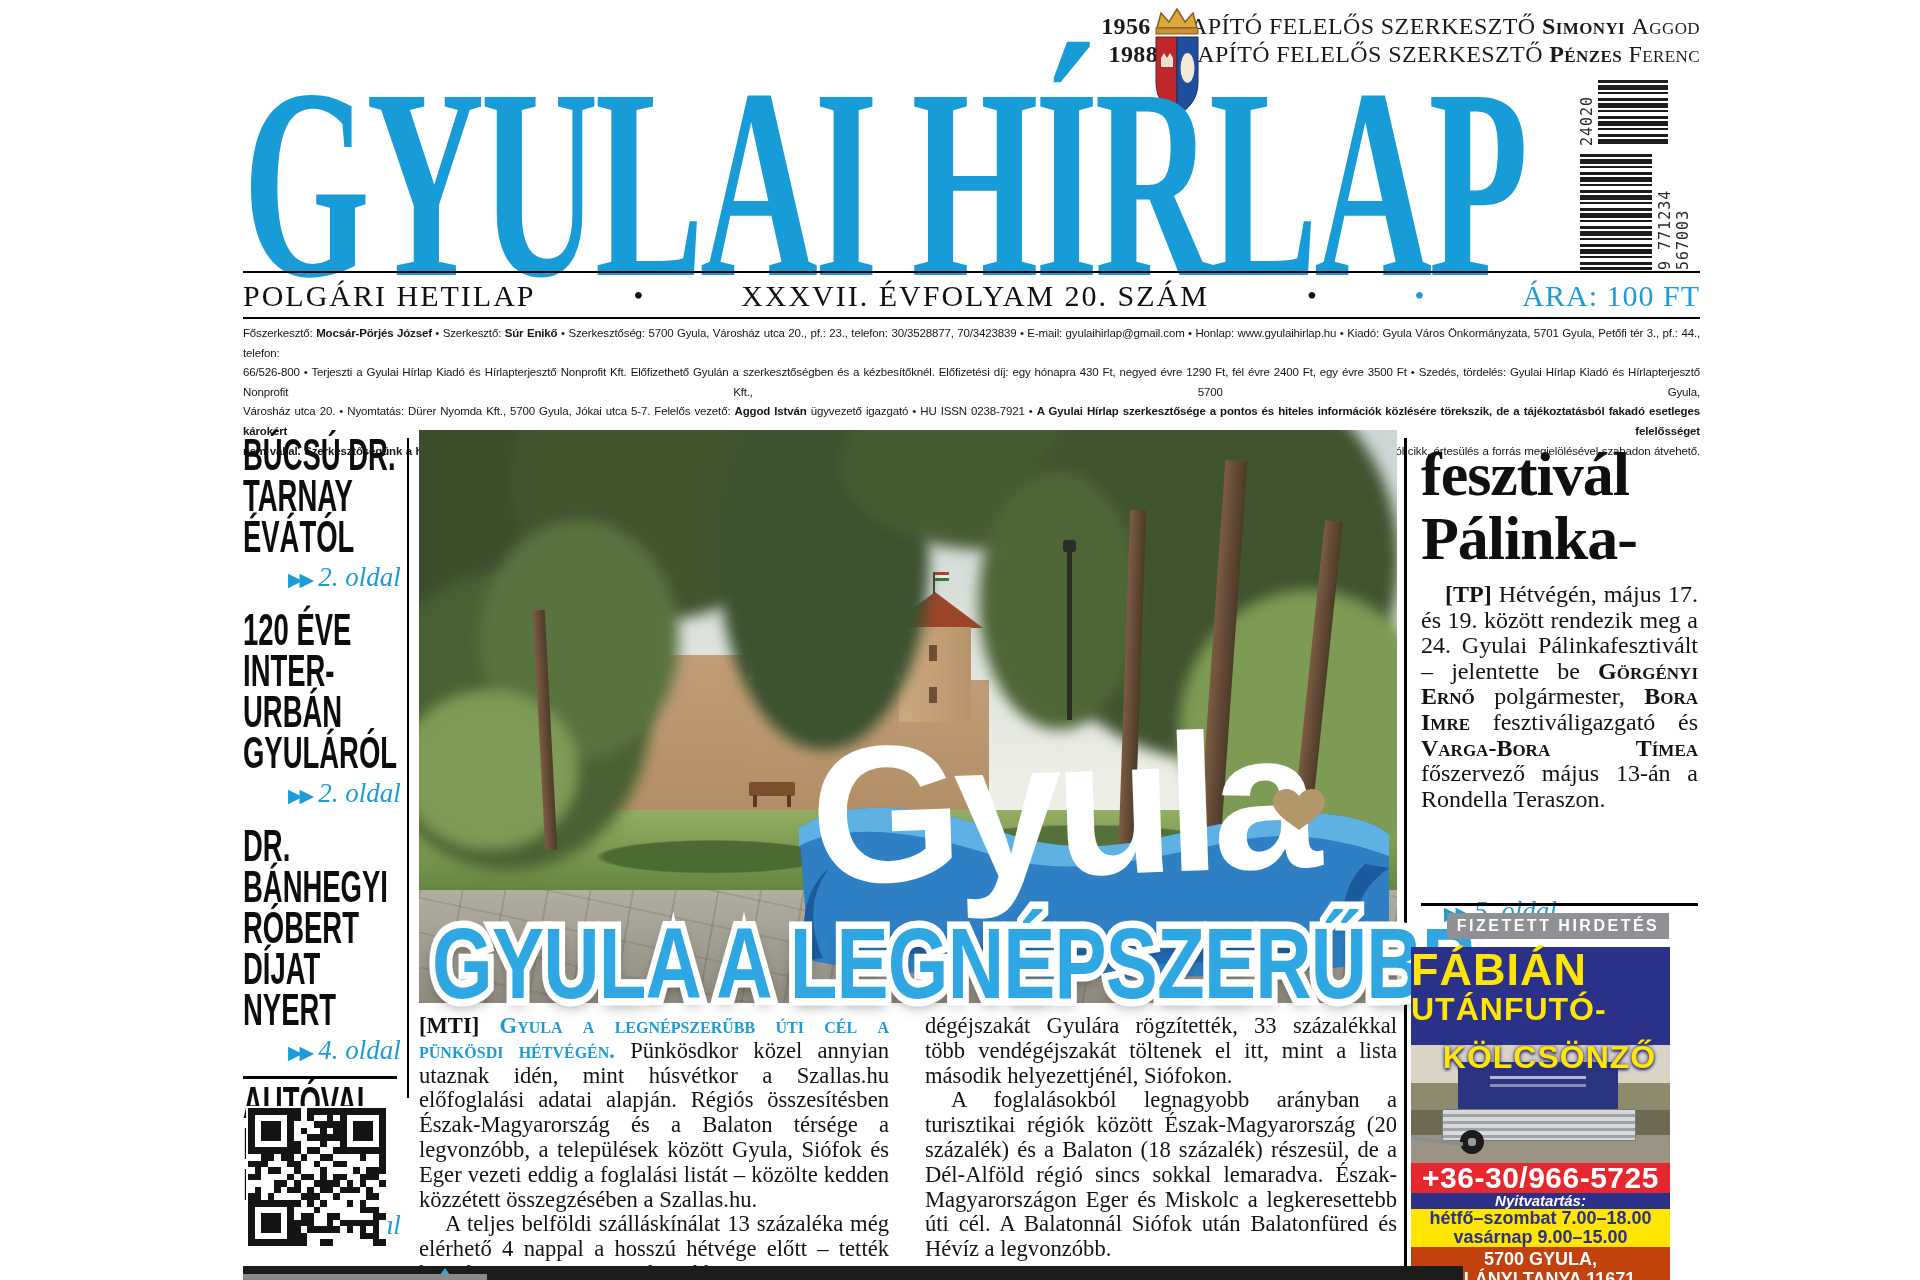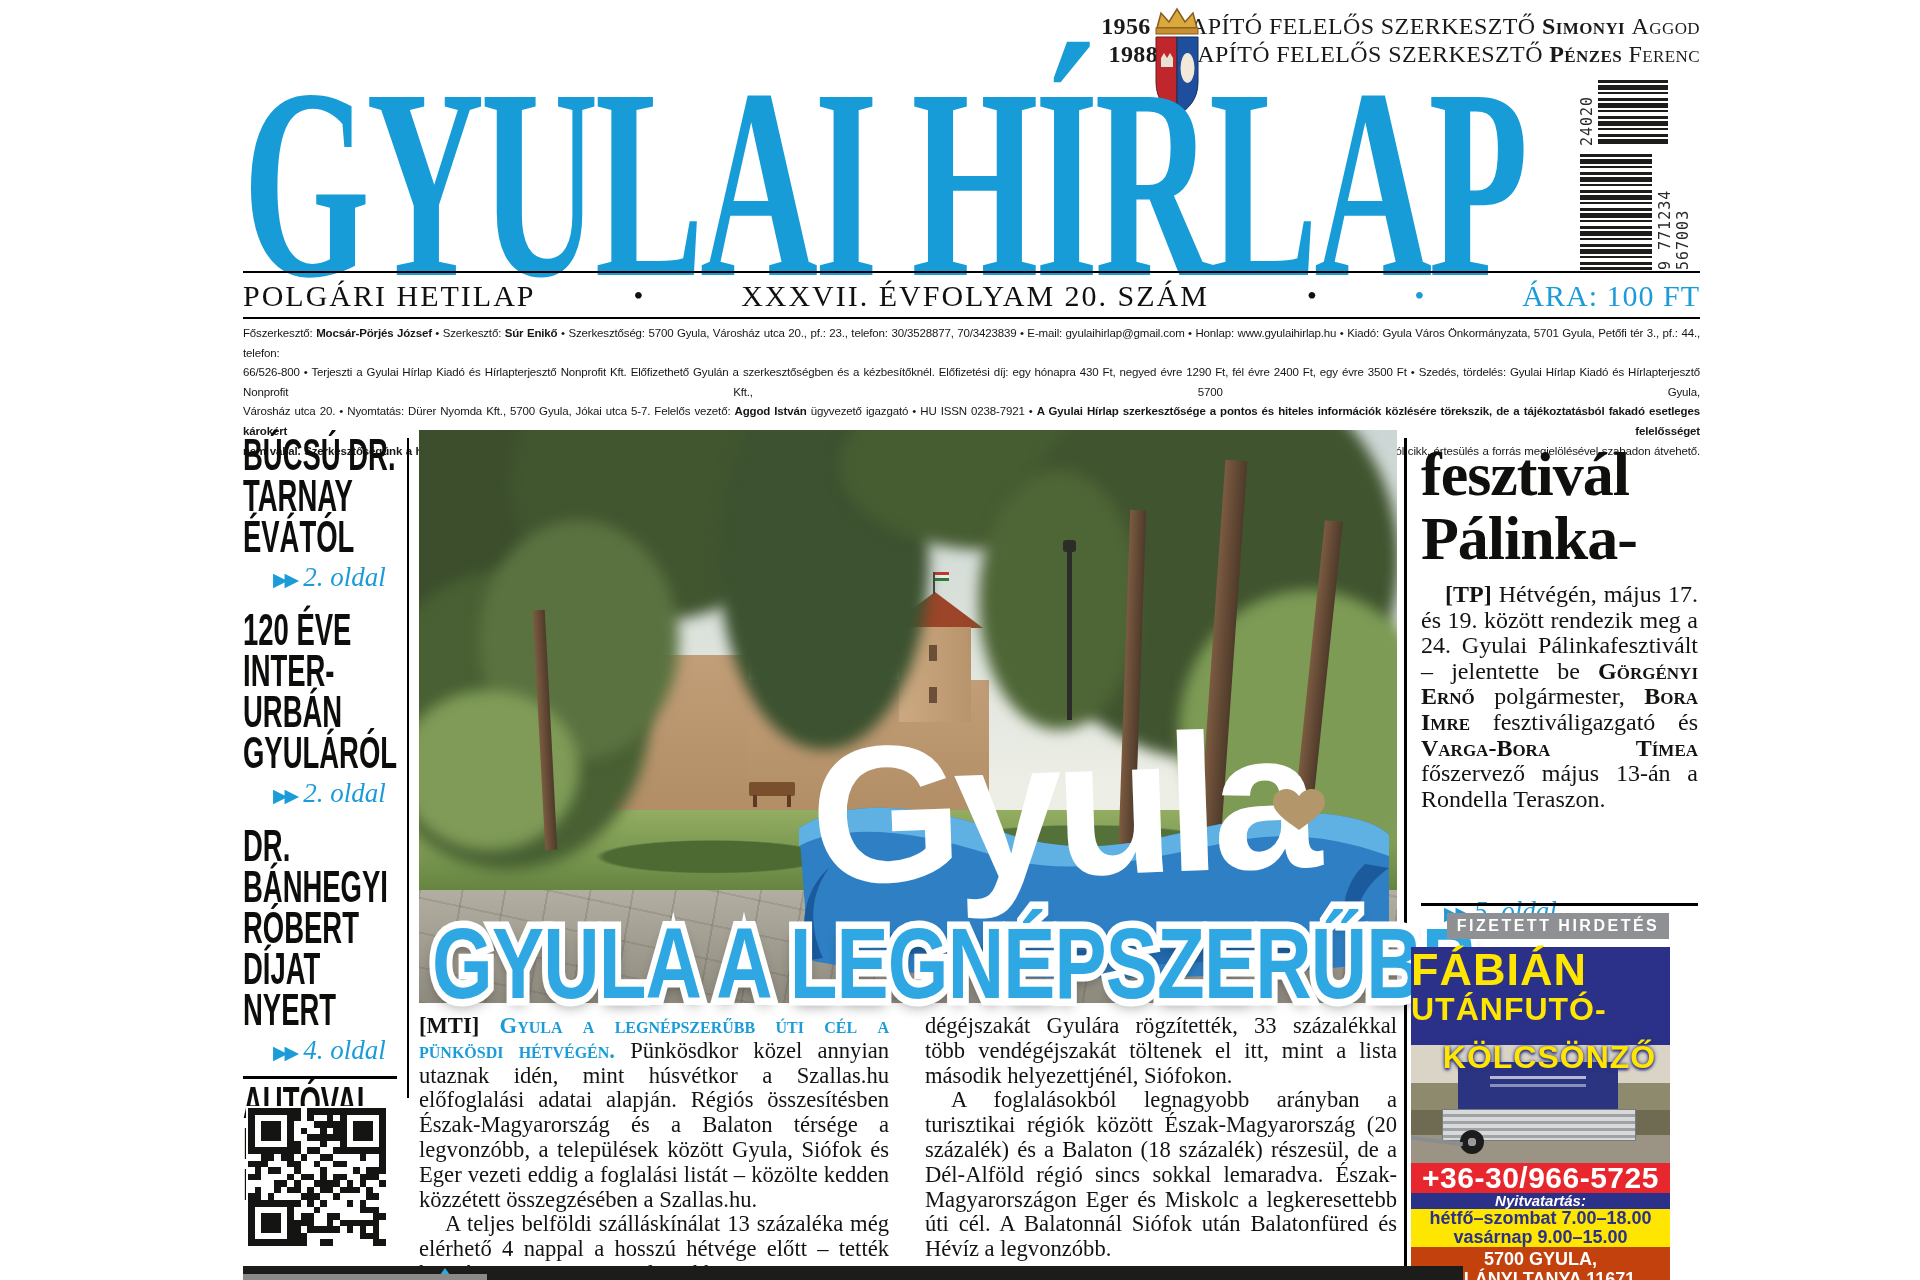--- a/index.html
+++ b/index.html
@@ -35,21 +35,21 @@
   .dl-dot.blue{color:#1b9cd9;}
 
   .imprint{position:absolute;left:243px;top:324px;width:1457px;
            font:11.5px/19.6px "Liberation Sans",sans-serif;color:#161614;letter-spacing:-.15px;}
   .imp-line{text-align:justify;text-align-last:justify;white-space:normal;}
 
   
   .sidebar{position:absolute;left:243px;top:434px;width:160px;}
   .sb-title{width:252px;transform:scaleX(.61);transform-origin:0 0;
             font:bold 45px/41px "Liberation Sans",sans-serif;color:#0d0d0b;letter-spacing:0;}
-  .sb-link{margin:5px 0 16px 30px;color:#1b9cd9;font:italic 27px "Liberation Serif",serif;}
+  .sb-link{margin:5px 0 16px 45px;color:#1b9cd9;font:italic 27px "Liberation Serif",serif;}
   .sb-link .arr{font-style:normal;font-size:19px;letter-spacing:-3px;margin-right:7px;}
   .sb-rule{left:243px;top:1076px;width:154px;height:3px;}
   #qr{position:absolute;left:246px;top:1106px;width:142px;height:142px;background:#fff;
       display:grid;grid-template-columns:repeat(21,1fr);grid-template-rows:repeat(21,1fr);padding:2px;box-sizing:border-box;}
   .qm{background:#141412;}
 
   .vdivA{left:407px;top:438px;width:2px;height:660px;}
   .vdivB{left:1404px;top:438px;width:3px;height:842px;}
 
   

